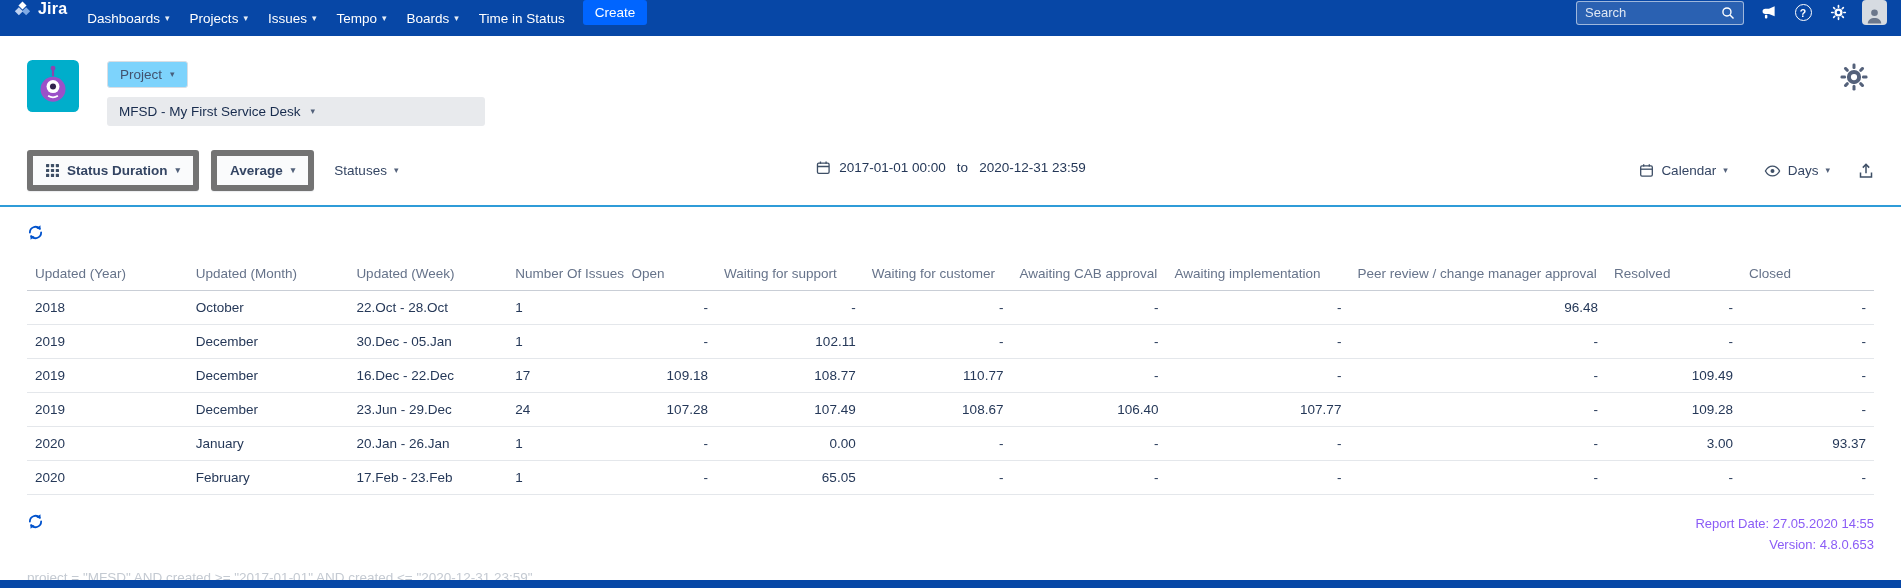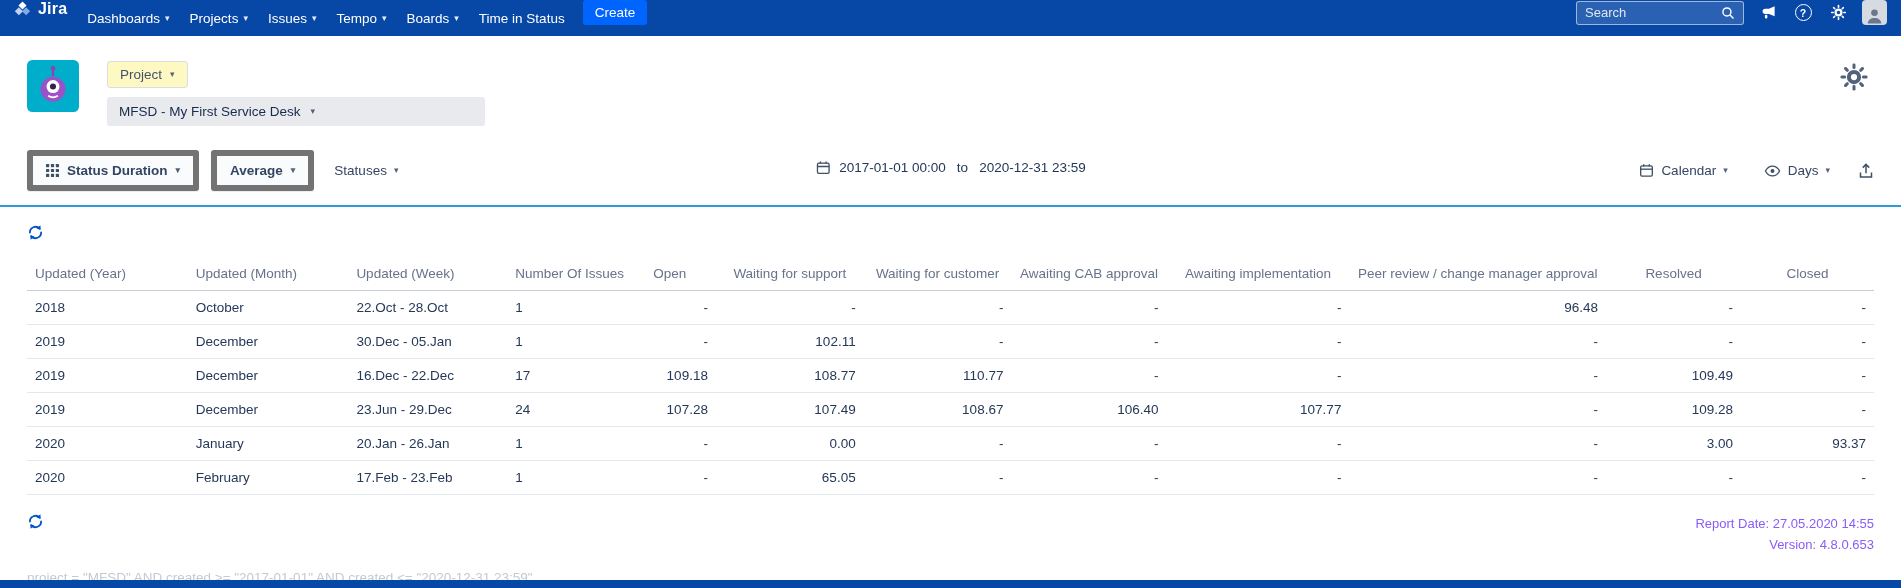--- a/index.html
+++ b/index.html
@@ -26,21 +26,21 @@
   .search-box { display:flex; align-items:center; gap:6px; width:168px; height:24px; background:rgba(255,255,255,.14); border:1px solid rgba(255,255,255,.55); border-radius:3px; padding:0 8px; }
   .search-input { flex:1; min-width:0; background:transparent; border:none; outline:none; color:#fff; font-size:13px; font-family:inherit; }
   .search-input::placeholder { color:rgba(255,255,255,.85); }
   .icon-btn { display:flex; align-items:center; justify-content:center; width:22px; height:22px; cursor:pointer; }
   .help-circle { width:17px; height:17px; border:1.6px solid #fff; border-radius:50%; display:flex; align-items:center; justify-content:center; font-size:10.5px; font-weight:bold; color:#fff; }
   .nav-avatar { width:25px; height:25px; border-radius:4px; background:#D6DBE1; display:flex; align-items:flex-end; justify-content:center; overflow:hidden; cursor:pointer; }
 
   
   .page-header { display:flex; align-items:flex-start; gap:28px; padding:24px 27px 0; position:relative; }
   .selector-col { display:flex; flex-direction:column; gap:9px; padding-top:1px; }
-  .scope-chip { display:inline-flex; align-items:center; gap:8px; align-self:flex-start; background:#fef9c3; border:1px solid #D9DEE4; border-radius:3px; padding:5px 12px; font-size:13.5px; color:#42526E; cursor:pointer; }
+  .scope-chip { display:inline-flex; align-items:center; gap:8px; align-self:flex-start; background:#7dd3fc; border:1px solid #D9DEE4; border-radius:3px; padding:5px 12px; font-size:13.5px; color:#42526E; cursor:pointer; }
   .project-select { display:flex; align-items:center; justify-content:flex-start; gap:10px; width:378px; background:#E8EAED; border-radius:3px; padding:7px 12px; font-size:13.5px; color:#172B4D; cursor:pointer; }
   .project-select .chev { color:#42526E; }
   .settings-gear { position:absolute; right:32px; top:26px; cursor:pointer; }
 
   
   .toolbar { display:flex; align-items:center; padding:24px 27px 14px; position:relative; }
   .tb-left { display:flex; align-items:center; gap:12px; }
   .tb-btn { display:flex; align-items:center; gap:8px; background:#FAFBFC; border:6px solid #737373; border-radius:3px; padding:7px 13px; font-size:13.5px; font-weight:bold; color:#344563; cursor:pointer; box-shadow:0 1px 1px rgba(9,30,66,.08); }
   .tb-btn .chev, .tb-plain .chev { color:#42526E; }
   .tb-plain { display:flex; align-items:center; gap:7px; font-size:13.5px; color:#344563; padding:7px 8px; cursor:pointer; background:transparent; border:none; font-family:inherit; }
@@ -48,21 +48,21 @@
   .date-sep { padding:0 2px; }
   .tb-right { margin-left:auto; display:flex; align-items:center; gap:20px; }
 
   .divider { height:2px; width:100%; background:#2F9CD8; }
 
   
   .refresh-row { padding:17px 27px 0; }
   .refresh-btn { display:inline-flex; cursor:pointer; }
   .table-wrap { padding:12px 27px 0; }
   table { width:100%; border-collapse:collapse; table-layout:fixed; font-size:13.5px; color:#253858; }
-  th { font-weight:normal; color:#66738A; padding:9px 8px; border-bottom:1px solid #C9CED6; white-space:nowrap; overflow:hidden; text-align:center; }
+  th { font-weight:normal; color:#66738A; padding:9px 8px; border-bottom:1px solid #C9CED6; white-space:nowrap; overflow:hidden; text-align:left; }
   td { padding:9px 8px; border-bottom:1px solid #E4E7EB; white-space:nowrap; overflow:hidden; text-align:right; }
   th:nth-child(-n+4), td:nth-child(-n+4) { text-align:left; }
 
   
   .report-footer { display:flex; align-items:flex-start; justify-content:space-between; padding:18px 27px 0; }
   .meta { text-align:right; font-size:13px; color:#8b5cf6; line-height:1.65; }
   .jql { padding:14px 27px 0; font-size:13.5px; color:#C4CAD2; }
   .bottom-bar { position:absolute; left:0; bottom:0; width:100%; height:8px; background:#0747A6; }
 </style>
 </head>

